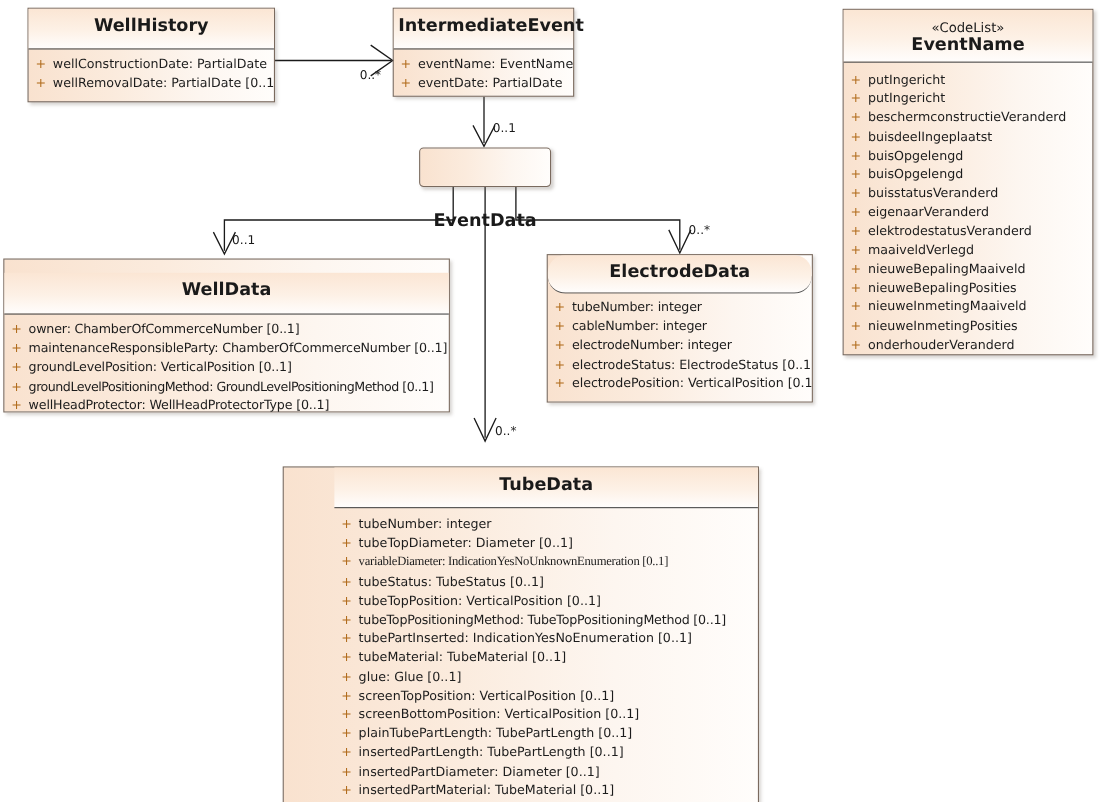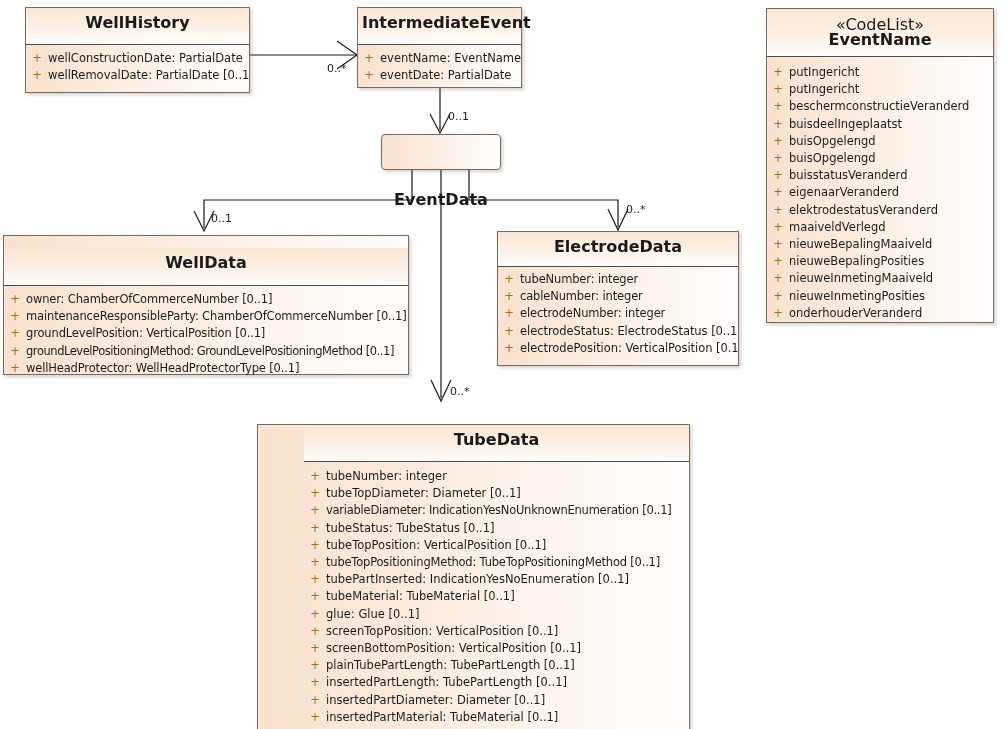--- a/index.html
+++ b/index.html
@@ -24,21 +24,21 @@
   }
   .uml-header{
     box-sizing:border-box;
     border-bottom:1px solid #4a4a4a;
     text-align:center;
     padding:7px 4px 8px 4px;
     background:linear-gradient(to bottom,#fbe6d4 0%,#fdf1e6 55%,#fffdfc 100%);
   }
   .uml-stereo{
     display:block;
-    font-size:16px;
+    font-size:12px;
     color:#1a1a1a;
     line-height:14px;
   }
   .uml-title{
     display:block;
     font-size:16px;
     font-weight:bold;
     color:#1a1a1a;
     line-height:15px;
   }
@@ -172,21 +172,21 @@
         <span class="uml-attr-text" style="letter-spacing:-0.45px;">groundLevelPositioningMethod: GroundLevelPositioningMethod [0..1]</span>
       </div>
       <div class="uml-attr">
         <span class="uml-vis">+</span>
         <span class="uml-attr-text">wellHeadProtector: WellHeadProtectorType [0..1]</span>
       </div>
     </div>
   </div>
 
   <div class="uml-class cond" style="left:497px;top:231px;width:242px;height:135px;">
-    <div class="uml-header" style="height:35px;">
+    <div class="uml-header" style="height:35px;border-radius:16px;">
       <span class="uml-title">ElectrodeData</span>
     </div>
     <div class="uml-body" style="padding-top:4px;">
       <div class="uml-attr">
         <span class="uml-vis">+</span>
         <span class="uml-attr-text">tubeNumber: integer</span>
       </div>
       <div class="uml-attr">
         <span class="uml-vis">+</span>
         <span class="uml-attr-text">cableNumber: integer</span>
@@ -214,21 +214,21 @@
       <div class="uml-attr">
         <span class="uml-vis">+</span>
         <span class="uml-attr-text">tubeNumber: integer</span>
       </div>
       <div class="uml-attr">
         <span class="uml-vis">+</span>
         <span class="uml-attr-text">tubeTopDiameter: Diameter [0..1]</span>
       </div>
       <div class="uml-attr">
         <span class="uml-vis">+</span>
-        <span class="uml-attr-text" style="letter-spacing:-0.25px;">variableDiameter: IndicationYesNoUnknownEnumeration [0..1]</span>
+        <span class="uml-attr-text" style="letter-spacing:-0.25px;font-family:Liberation Serif, serif;">variableDiameter: IndicationYesNoUnknownEnumeration [0..1]</span>
       </div>
       <div class="uml-attr">
         <span class="uml-vis">+</span>
         <span class="uml-attr-text">tubeStatus: TubeStatus [0..1]</span>
       </div>
       <div class="uml-attr">
         <span class="uml-vis">+</span>
         <span class="uml-attr-text">tubeTopPosition: VerticalPosition [0..1]</span>
       </div>
       <div class="uml-attr">

